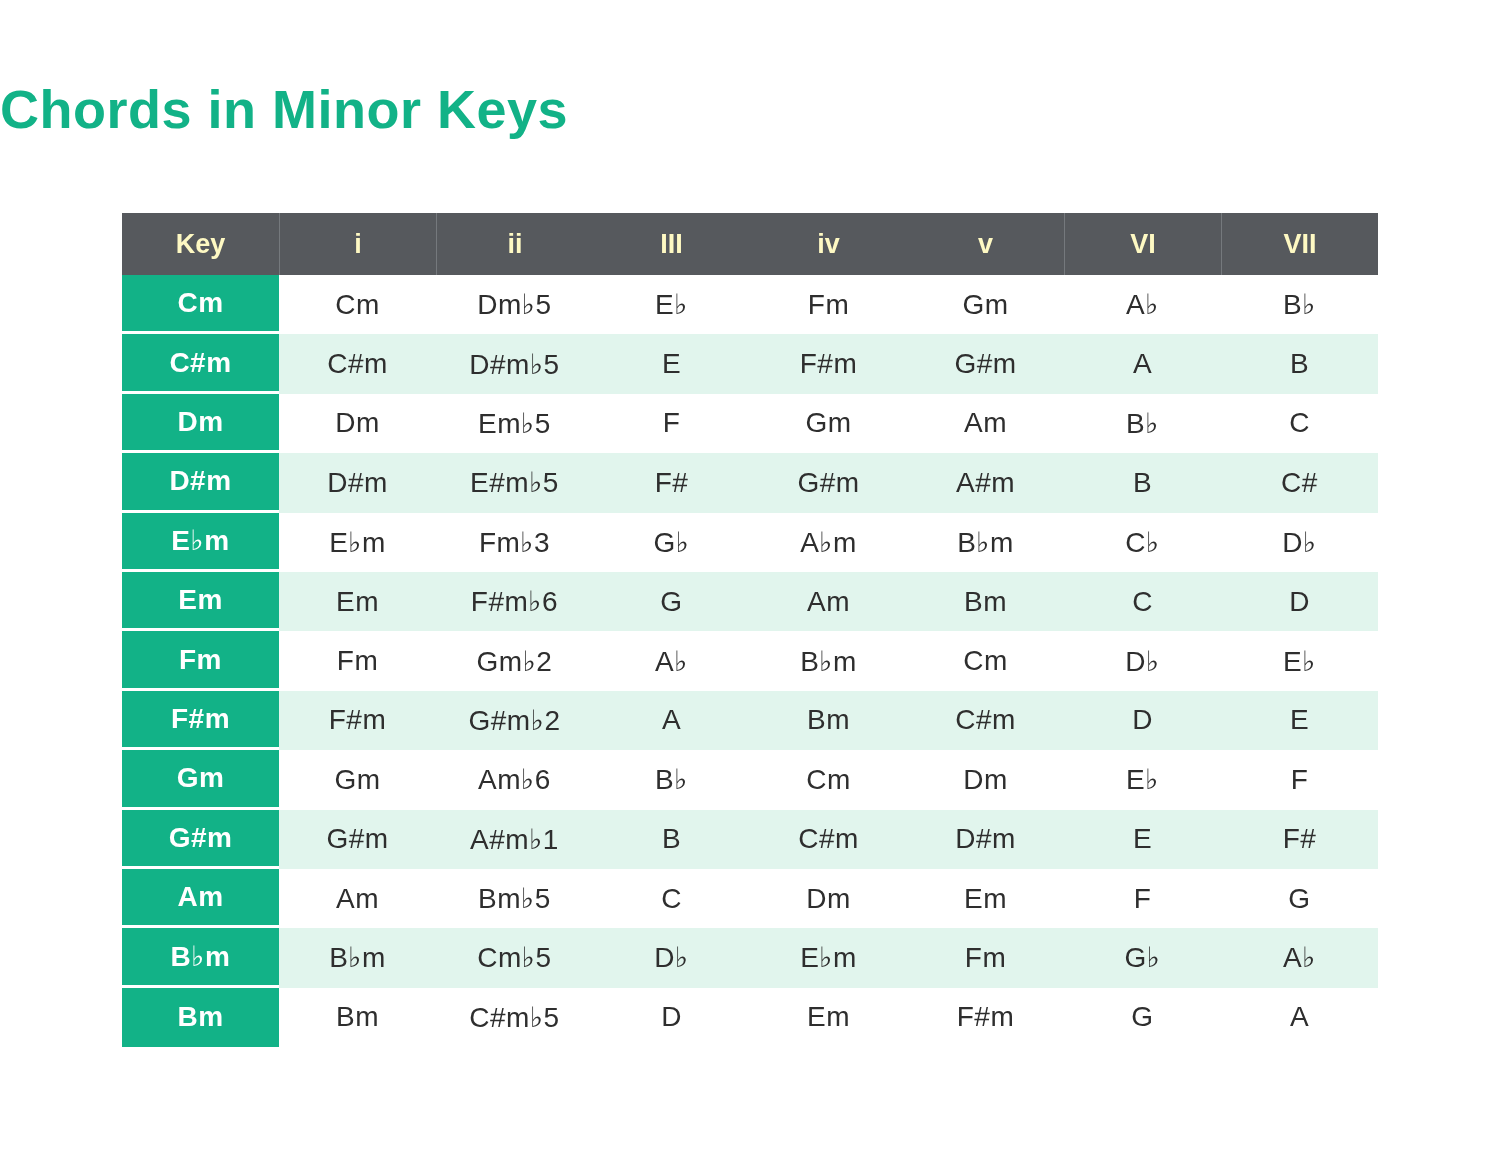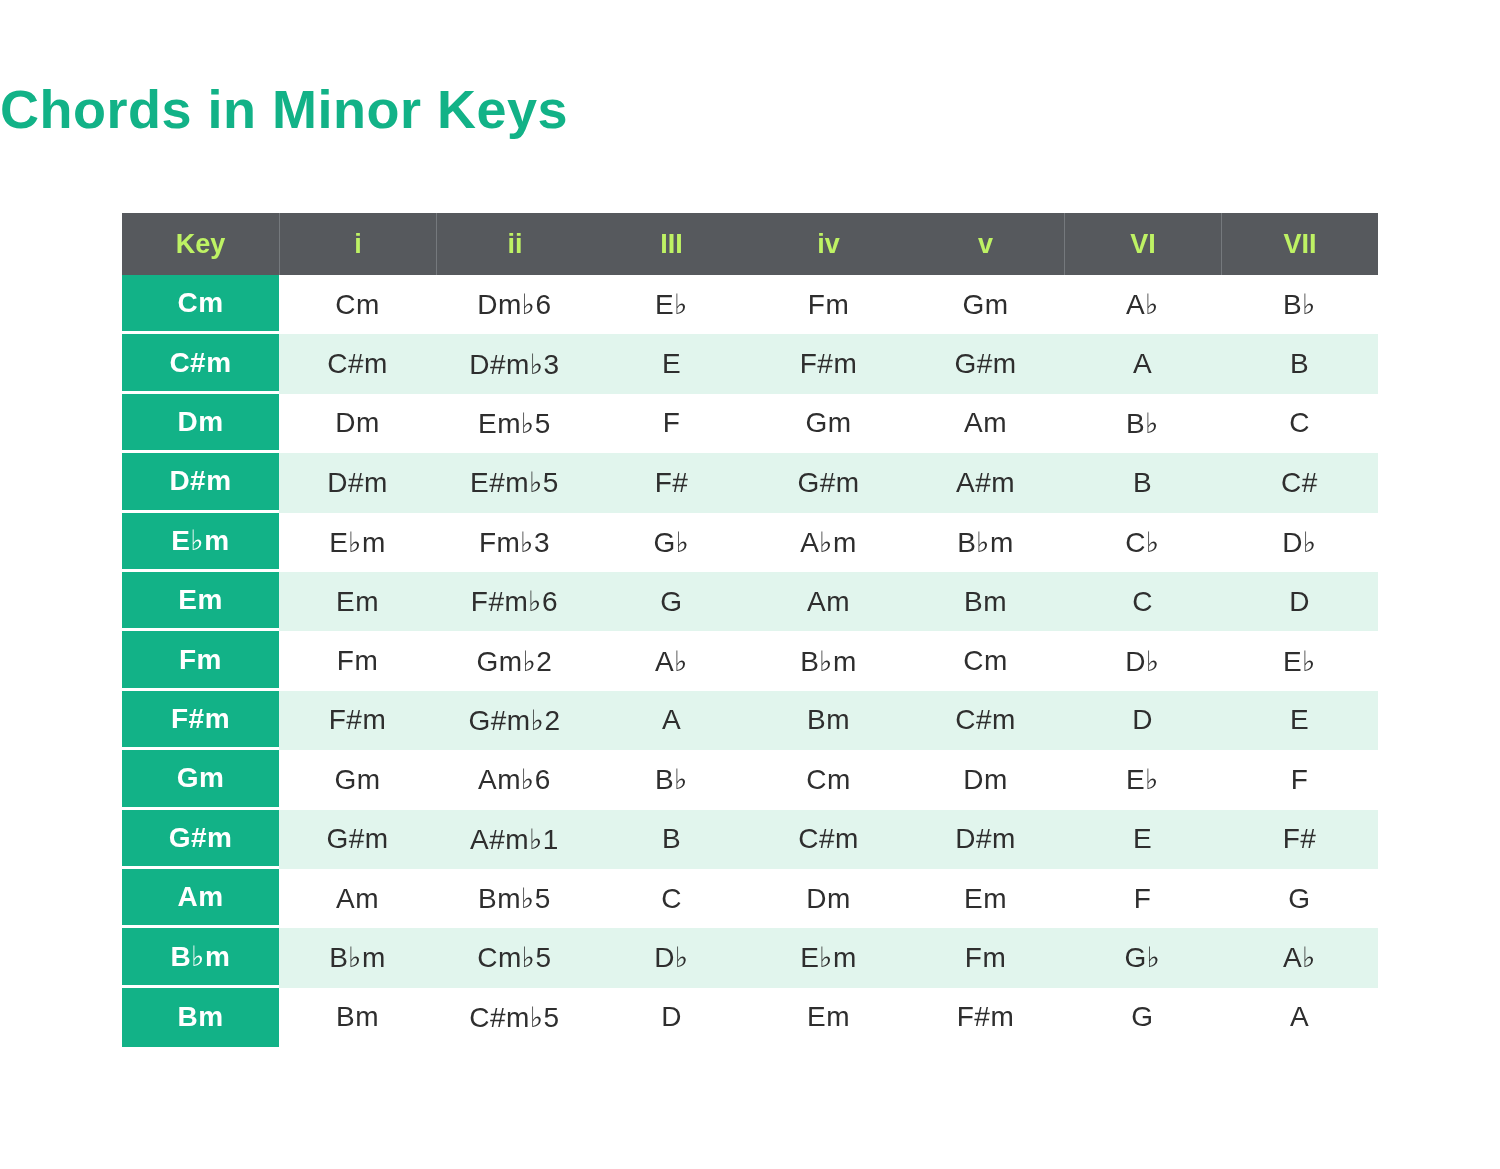--- a/index.html
+++ b/index.html
@@ -39,21 +39,21 @@
   table.chord-table th,
   table.chord-table td {
     box-sizing: border-box;
     text-align: center;
     vertical-align: middle;
     padding: 0;
   }
   th.hcell {
     height: 62px;
     background: var(--gray, #56595d);
-    color: #bef264;
+    color: #fef9c3;
     font-size: 27px;
     font-weight: bold;
   }
   th.hcell.sep {
     border-left: 1px solid #75797d;
   }
   td.cell {
     height: 59.4px;
     background: #ffffff;
     color: var(--text, #2e2e2e);
@@ -92,31 +92,31 @@
           <th class="hcell">iv</th>
           <th class="hcell">v</th>
           <th class="hcell sep">VI</th>
           <th class="hcell sep">VII</th>
         </tr>
     </thead>
     <tbody id="table-body">
         <tr class="">
           <td class="keycell">Cm</td>
           <td class="cell">Cm</td>
-          <td class="cell">Dm♭6</td>
+          <td class="cell">Dm♭5</td>
           <td class="cell">E♭</td>
           <td class="cell">Fm</td>
           <td class="cell">Gm</td>
           <td class="cell">A♭</td>
           <td class="cell">B♭</td>
         </tr>
         <tr class="mint">
           <td class="keycell">C#m</td>
           <td class="cell">C#m</td>
-          <td class="cell">D#m♭3</td>
+          <td class="cell">D#m♭5</td>
           <td class="cell">E</td>
           <td class="cell">F#m</td>
           <td class="cell">G#m</td>
           <td class="cell">A</td>
           <td class="cell">B</td>
         </tr>
         <tr class="">
           <td class="keycell">Dm</td>
           <td class="cell">Dm</td>
           <td class="cell">Em♭5</td>

